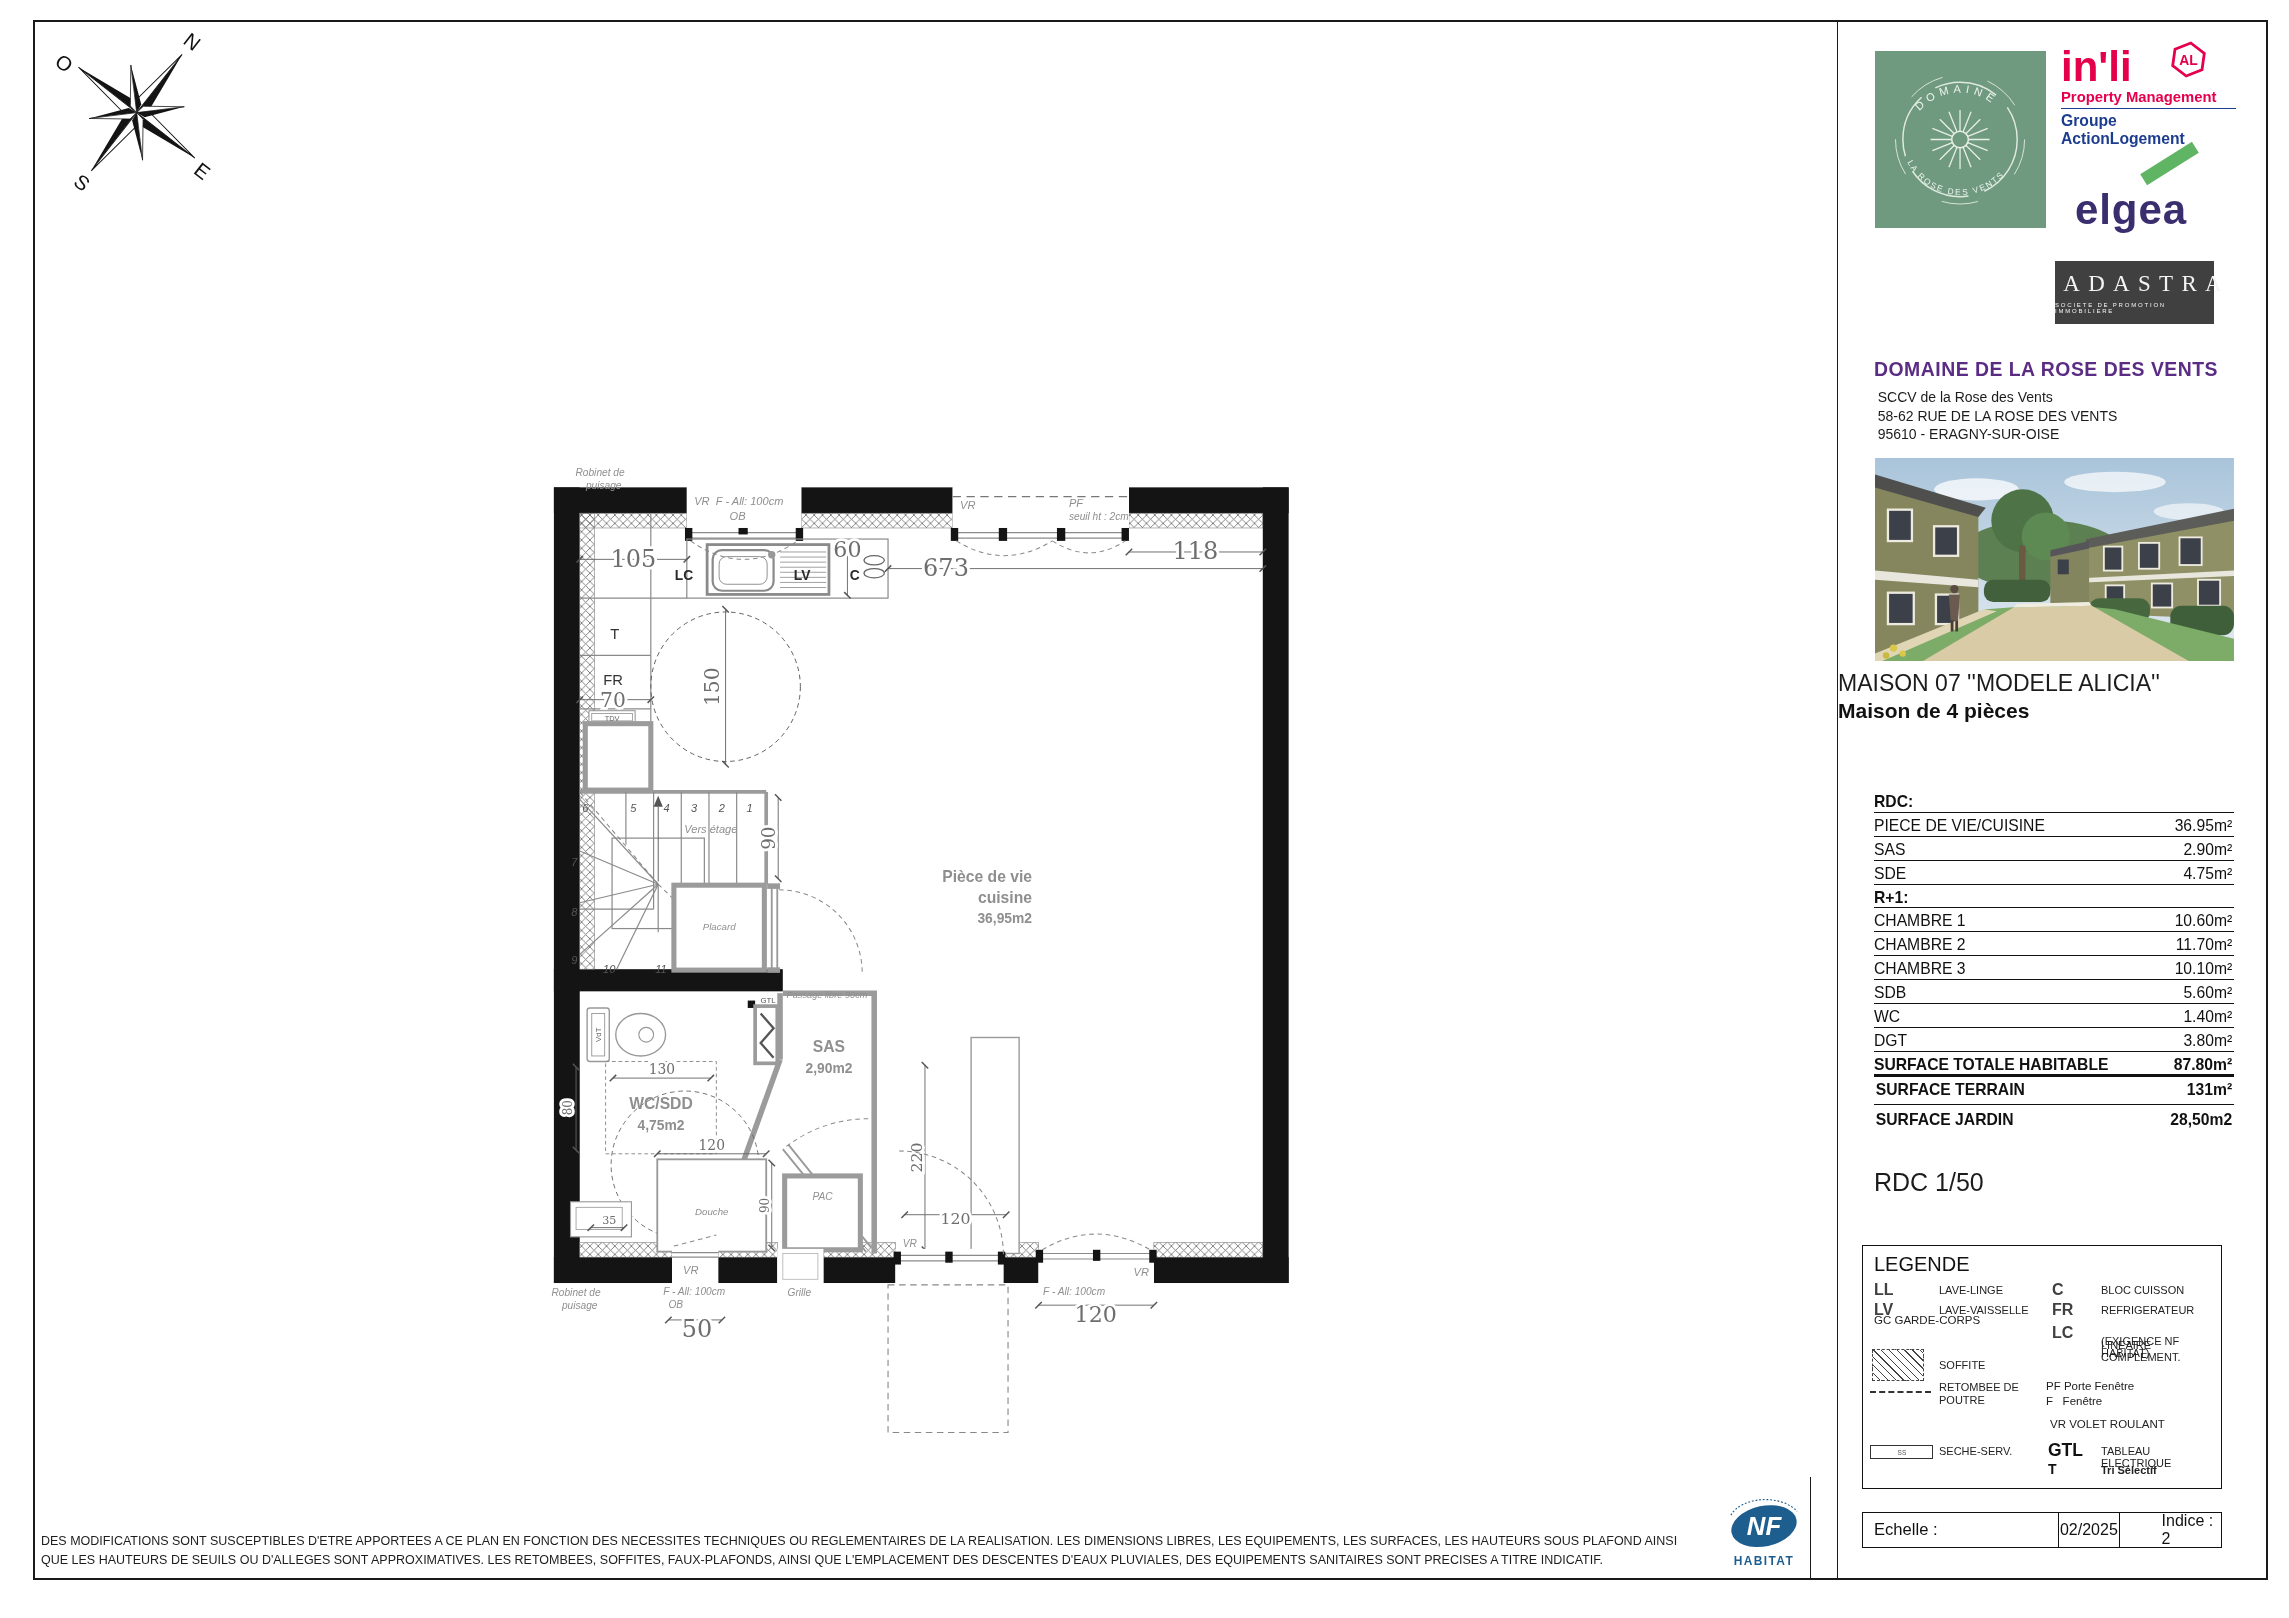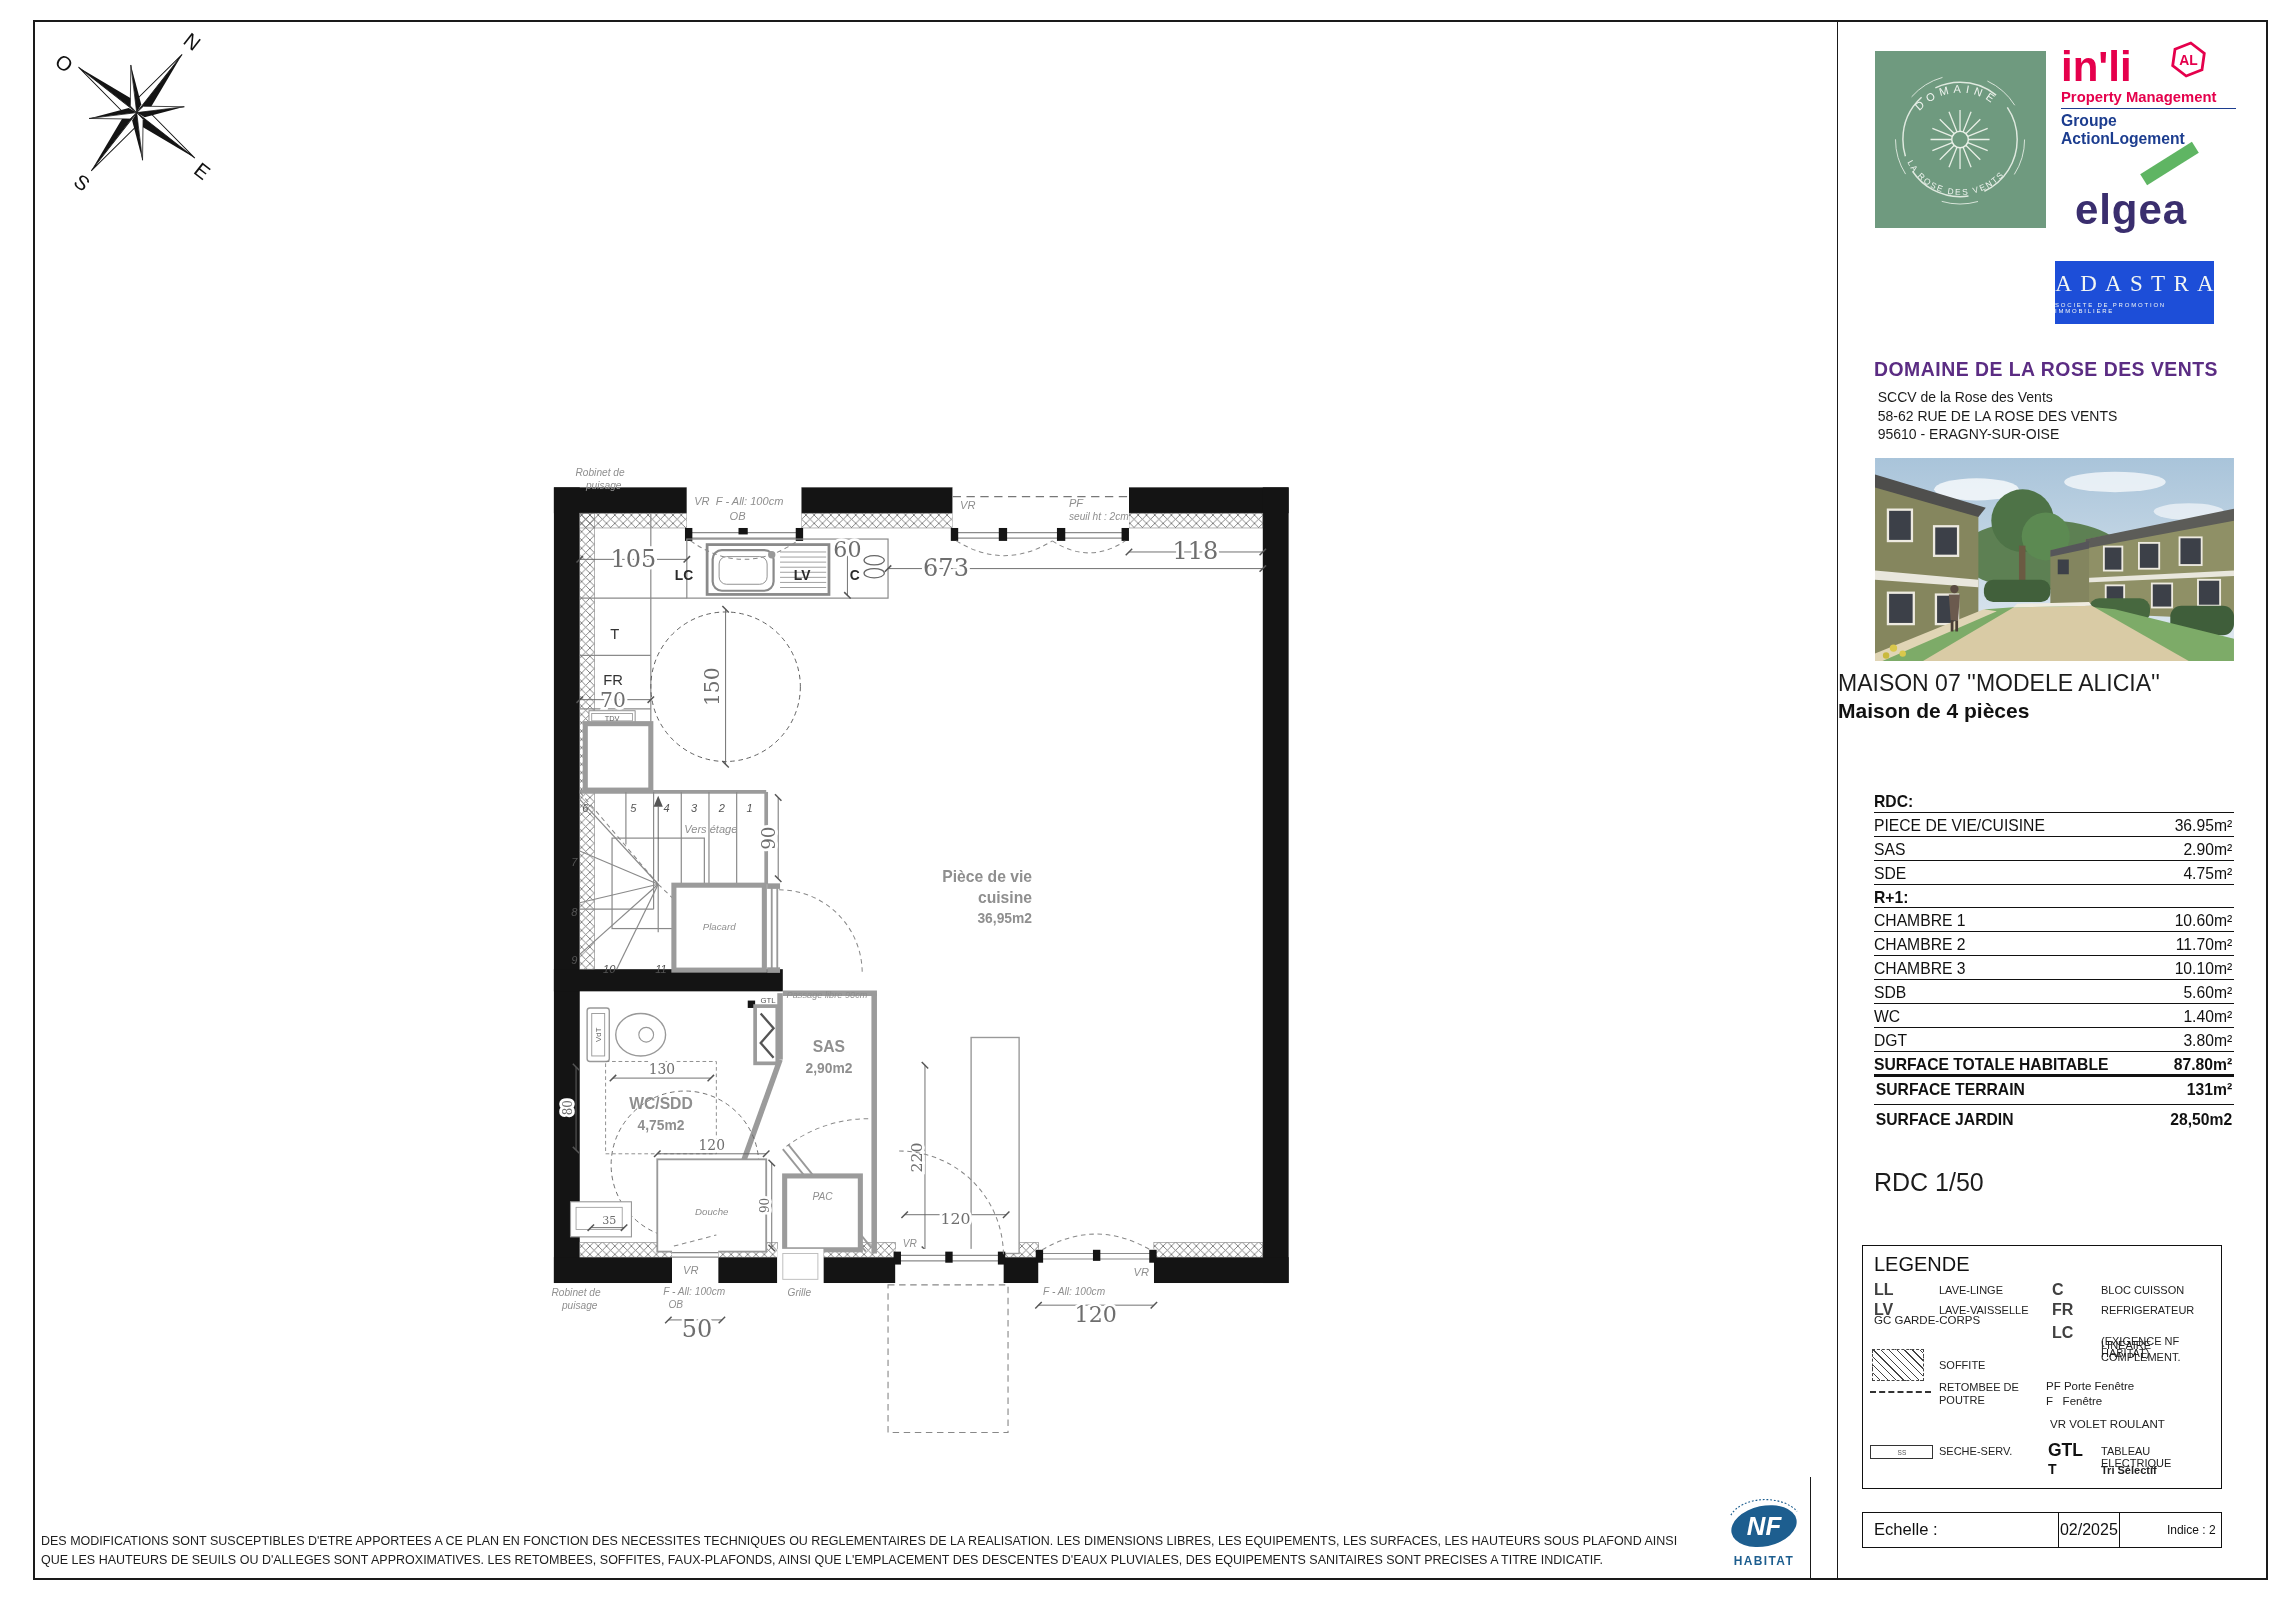--- a/index.html
+++ b/index.html
@@ -33,36 +33,36 @@
   .lg-small{font-size:11.5px;color:#222;}
   #lg-hatch{left:9.2px;top:103px;width:50px;height:29.5px;border:0.9px dashed #444;
      background:repeating-linear-gradient(45deg,#fff 0 4.6px,#444 4.6px 5.5px);}
   #lg-dash{left:7.4px;top:145px;width:61px;border-top:2.3px dashed #333;}
   #lg-ss{left:7.4px;top:199px;width:61px;height:12px;border:1.5px solid #333;
      display:flex;align-items:center;justify-content:center;font-size:6.5px;color:#555;}
   
   #tblock{left:1862px;top:1512px;width:358px;height:34px;border:1.8px solid #111;display:flex;}
   #tblock .c1{width:217px;display:flex;align-items:center;padding-left:11px;font-size:16.6px;}
   #tblock .c2{width:70px;border-left:1.8px solid #111;display:flex;align-items:center;justify-content:center;font-size:16px;}
-  #tblock .c3{width:70px;border-left:1.8px solid #111;display:flex;align-items:center;justify-content:center;font-size:12px;padding-left:42px;}
+  #tblock .c3{width:70px;border-left:1.8px solid #111;display:flex;align-items:center;justify-content:center;font-size:16px;padding-left:42px;}
   
   #footer{left:41px;top:1532px;width:1680px;font-size:12.5px;line-height:18.5px;color:#1d1d1d;}
   
   #logo-domaine{left:1875px;top:51px;width:171px;height:177px;background:#6f9a7f;}
   #logo-inli{left:2061px;top:46px;width:175px;height:103px;}
   .inli-name{font-size:42px;font-weight:bold;color:#e5004c;line-height:41px;}
   .inli-tag{font-size:14.8px;font-weight:bold;color:#e5004c;margin-top:2px;}
   .inli-rule{border-top:1.4px solid #1c3d8f;margin-top:2.8px;}
   .inli-grp{font-size:15.7px;font-weight:bold;color:#1c3d8f;margin-top:2.8px;}
   #logo-elgea{left:2075px;top:155px;width:143px;height:92px;}
   .elgea-name{font-size:42px;font-weight:bold;color:#3a2e6e;letter-spacing:0.9px;}
   #elgea-slash{position:absolute;right:18.5px;top:1.8px;width:61px;height:13px;background:#5fb563;
      transform:rotate(-32deg);}
-  #logo-adastra{left:2055px;top:261px;width:159px;height:63px;background:#1d4ed8;color:#f2f5f3;
-     display:flex;flex-direction:column;align-items:center;justify-content:center;}
+  #logo-adastra{left:2055px;top:261px;width:159px;height:63px;background:#404040;color:#f2f5f3;
+     display:flex;flex-direction:column;justify-content:center;}
   .ad-name{font-family:"Liberation Serif",serif;font-size:23px;letter-spacing:8.3px;text-indent:8.3px;}
   .ad-sub{font-size:6px;letter-spacing:1.8px;margin-top:4.6px;}
   #photo{left:1875px;top:458px;width:359px;height:203px;}
   #nflogo{left:1718px;top:1491px;width:92px;height:85px;}
 </style>
 </head>
 <body>
 
 <div class="abs" id="frame"></div>
 <div class="abs" id="divider"></div>

